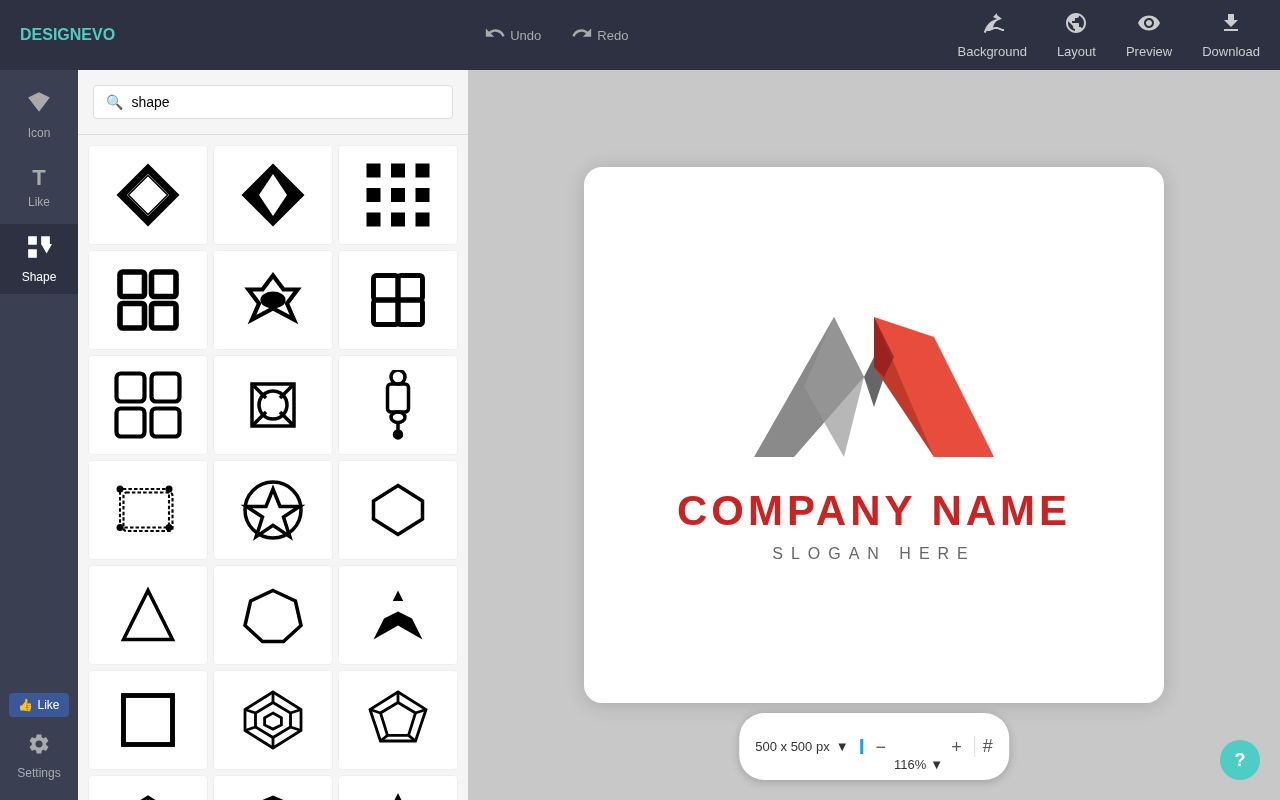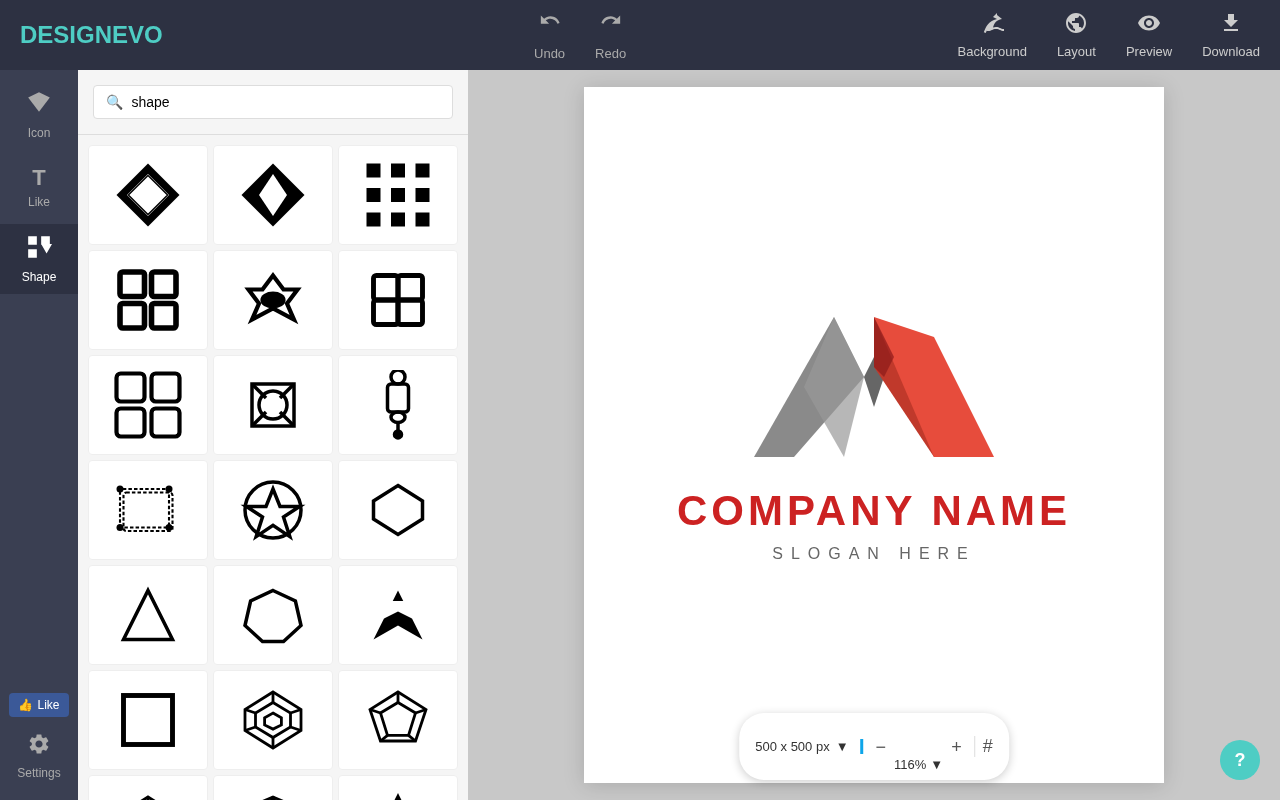--- a/index.html
+++ b/index.html
@@ -8,41 +8,41 @@
     
     .topbar {
       background: #2d3142;
       height: 70px;
       display: flex;
       align-items: center;
       padding: 0 20px;
       flex-shrink: 0;
     }
     .logo {
-      font-size: 24px;
+      font-size: 16px;
       font-weight: bold;
       color: white;
       margin-right: 40px;
     }
     .logo span { color: #4ecdc4; }
     .topbar-actions {
       display: flex;
       align-items: center;
       gap: 30px;
       flex: 1;
       justify-content: center;
     }
     .topbar-btn {
       display: flex;
-      flex-direction: column;
+      flex-direction: row;
       align-items: center;
       color: #aaa;
       font-size: 13px;
       cursor: pointer;
-      gap: 10px;
+      gap: 4px;
       background: none;
       border: none;
     }
     .topbar-btn .icon-svg { font-size: 20px; }
     .topbar-right {
       display: flex;
       gap: 30px;
       align-items: center;
     }
     .topbar-right-btn {
@@ -173,26 +173,27 @@
       display: flex;
       flex-direction: column;
       align-items: center;
       justify-content: center;
       background: #c8c8c8;
       position: relative;
     }
     .canvas-board {
       background: white;
       width: 580px;
-      height: 696px;
+      height: 536px;
       display: flex;
       flex-direction: column;
       align-items: center;
       justify-content: center;
       box-shadow: 0 2px 20px rgba(0,0,0,0.15);
+      border-radius: 18px;
     }
     .logo-graphic {
       width: 280px;
       height: 160px;
       margin-bottom: 20px;
     }
     .company-name {
       font-size: 42px;
       font-weight: 900;
       letter-spacing: 4px;

